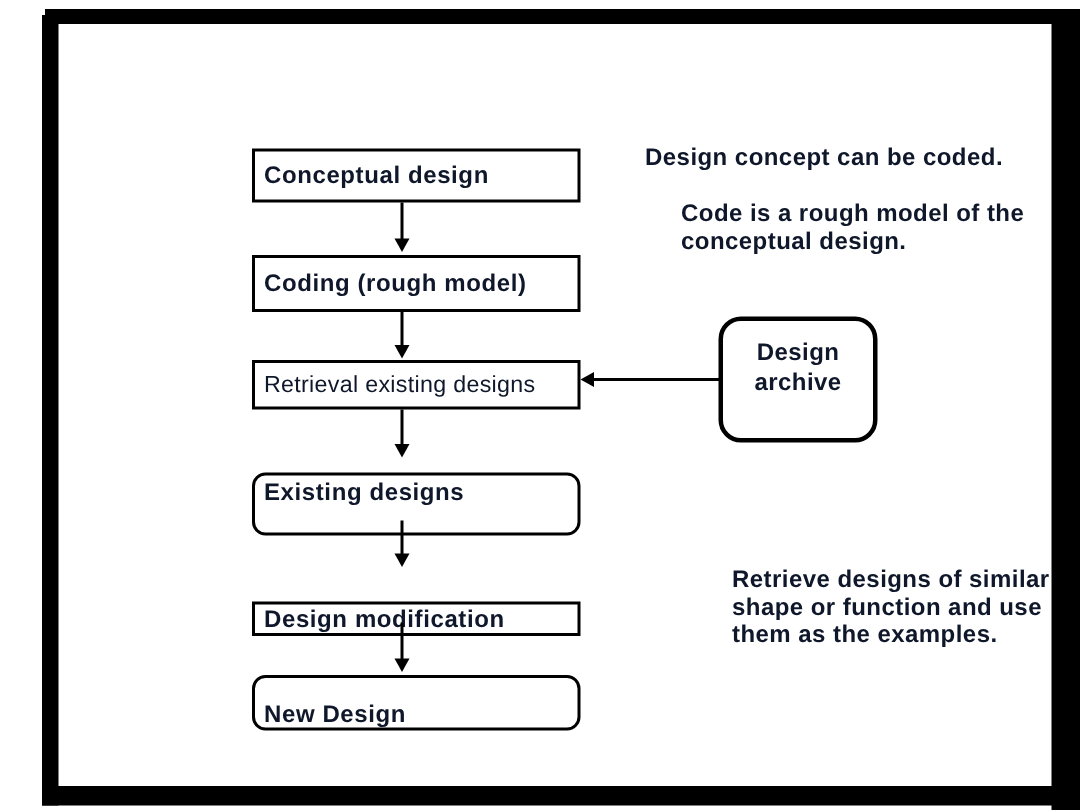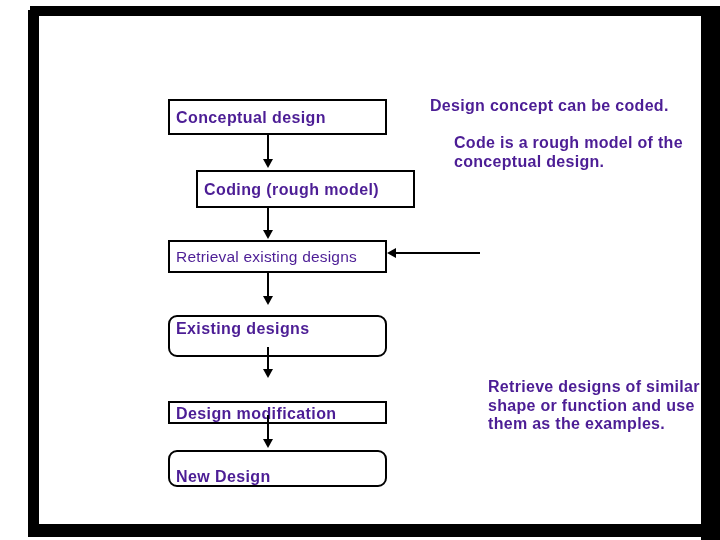--- a/index.html
+++ b/index.html
@@ -1,38 +1,38 @@
 <!DOCTYPE html>
 <html><head>
 <meta charset="utf-8">
 <style>
   html,body{margin:0;padding:0;background:#ffffff;}
   #slide{
     position:relative;width:720px;height:540px;background:#ffffff;
     overflow:hidden;
     font-family:"Liberation Sans","DejaVu Sans",sans-serif;
-    color:#4c1d95;
+    color:#0f172a;
   }
   .bar{position:absolute;background:#000;}
   #bar-top{left:30px;top:6px;width:690px;height:10px;}
   #bar-left{left:28px;top:10px;width:11px;height:527px;}
   #bar-right{left:701px;top:6px;width:19px;height:534px;}
   #bar-bottom{left:28px;top:524px;width:692px;height:13px;}
 
   .fbox{
     position:absolute;left:168px;width:219px;box-sizing:border-box;
     background:#fff;border:2px solid #000;
     display:flex;align-items:center;
     padding-left:6px;padding-right:4px;
     font-weight:bold;font-size:16px;letter-spacing:0.4px;line-height:17px;
   }
   .fbox.topalign{align-items:flex-start;}
   .fbox.rounded{border-radius:9px;}
   #box-conceptual{top:99px;height:36px;}
-  #box-coding{top:170px;height:38px;margin-left:28px;}
+  #box-coding{top:170px;height:38px;}
   #box-retrieval{top:240px;height:33px;font-weight:normal;font-size:15.5px;letter-spacing:0.2px;}
   #box-existing{top:315px;height:42px;padding-top:3px;}
   #box-modification{top:401px;height:23px;padding-top:2px;}
   #box-newdesign{top:450px;height:37px;padding-top:16px;text-align:center;}
 
   .vline{position:absolute;left:267px;width:2px;background:#000;}
   .vhead{position:absolute;left:263px;width:0;height:0;
     border-left:5px solid transparent;border-right:5px solid transparent;
     border-top:9px solid #000;}
   #aline1{top:135px;height:25px;} #ahead1{top:159px;}
@@ -102,20 +102,22 @@
     <span>Design modification</span>
   </div>
 
   <div class="vline" id="aline5"></div>
   <div class="vhead" id="ahead5"></div>
 
   <div class="fbox rounded topalign" id="box-newdesign">
     <span>New Design</span>
   </div>
 
+  <div id="archive-box">Design
+archive</div>
   <div id="archive-line"></div>
   <div id="archive-head"></div>
 
   <div class="note" id="note-1">Design concept can be coded.</div>
   <div class="note" id="note-2">Code is a rough model of the
 conceptual design.</div>
   <div class="note" id="note-3">Retrieve designs of similar
 shape or function and use
 them as the examples.</div>
 

